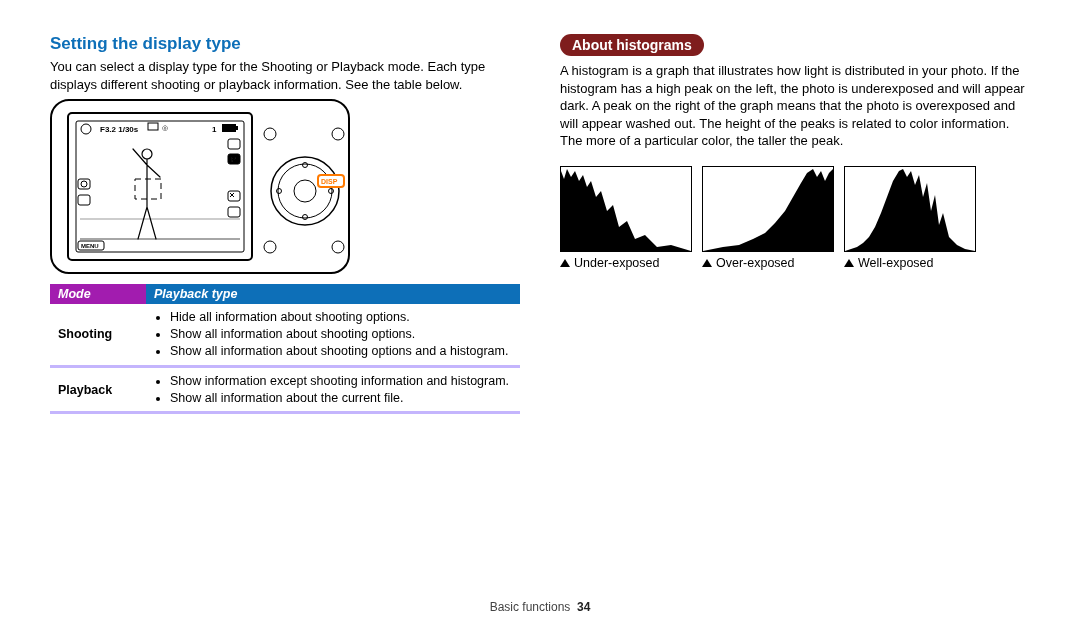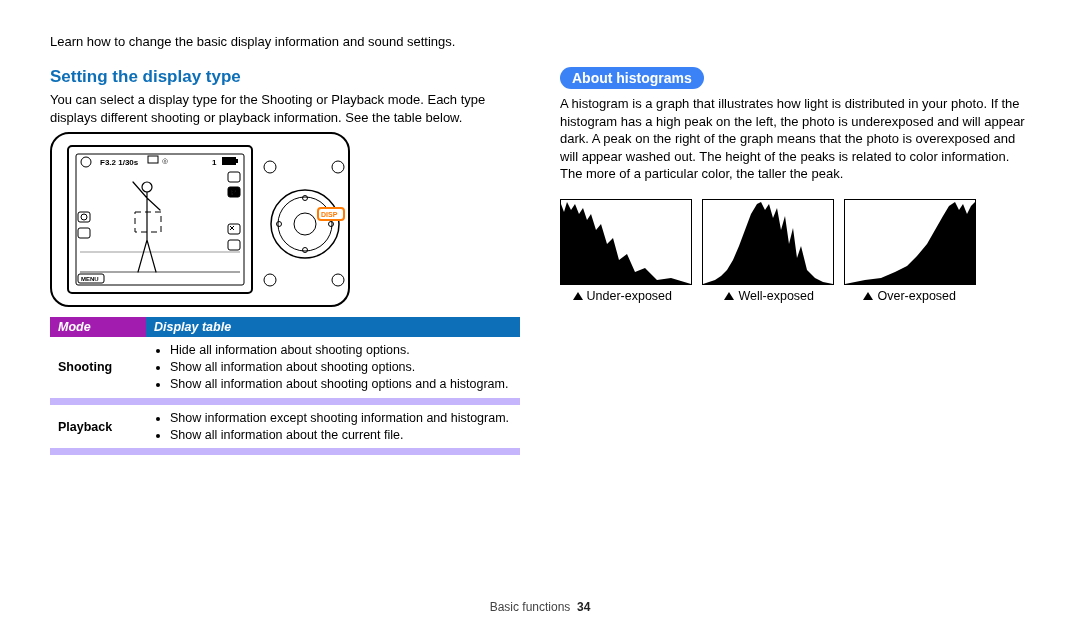--- a/index.html
+++ b/index.html
@@ -75,51 +75,50 @@
     text-align: left;
     padding: 3px 8px;
   }
   table.display-table th:first-child {
     background: #a21caf;
     width: 80px;
   }
   table.display-table td {
     padding: 3px 8px 3px 8px;
     vertical-align: middle;
-    border-bottom: 7px solid #c4b5fd;
+    border-bottom: 3px solid #c4b5fd;
   }
   table.display-table td.mode {
     font-weight: 700;
   }
   .bullets {
     margin: 2px 0;
     padding-left: 16px;
   }
   .bullets li {
     margin: 0;
     line-height: 1.35;
   }
   .pill {
     display: inline-block;
-    background: #3b82f6;
+    background: #7f1d1d;
     color: #fff;
     font-weight: 700;
     font-size: 14px;
     padding: 3px 12px;
     border-radius: 11px;
     margin: 0 0 6px 0;
   }
   .histograms {
     display: flex;
     gap: 30px;
     margin-top: 16px;
   }
   .hist-item {
     width: 112px;
-    text-align: right;
   }
   .hist-graph {
     width: 130px;
     height: 84px;
     border: 1px solid #000;
     position: relative;
     overflow: hidden;
   }
   .hist-caption {
     font-size: 12.5px;
@@ -142,21 +141,20 @@
     font-size: 12px;
     color: #444;
   }
   .footer .pnum { font-weight: 700; color: #222; }
 </style>
 </head>
 <body>
 
 <div class="page">
 
-  <p class="intro">Learn how to change the basic display information and sound settings.</p>
 
   <div class="cols">
 
     <div class="col">
       <h2 class="subtitle">Setting the display type</h2>
       <p class="para">You can select a display type for the Shooting or Playback mode. Each type displays different shooting or playback information. See the table below.</p>
 
       <div class="camera-box">
         <svg viewBox="0 0 300 175" width="300" height="175">
 
@@ -221,21 +219,21 @@
           <circle cx="220" cy="148" r="6" fill="#fff" stroke="#000" stroke-width="1"></circle>
           <circle cx="288" cy="148" r="6" fill="#fff" stroke="#000" stroke-width="1"></circle>
         </svg>
       </div>
 
 
       <table class="display-table">
         <thead>
           <tr>
             <th>Mode</th>
-            <th>Display table</th>
+            <th>Playback type</th>
           </tr>
         </thead>
         <tbody>
           <tr>
             <td class="mode">Shooting</td>
             <td>
               <ul class="bullets">
                 <li>Hide all information about shooting options.</li>
                 <li>Show all information about shooting options.</li>
                 <li>Show all information about shooting options and a histogram.</li>
@@ -268,36 +266,36 @@
             </svg>
           </div>
           <div class="hist-caption">
             <span class="tri"></span><span>Under-exposed</span>
           </div>
         </div>
 
         <div class="hist-item">
           <div class="hist-graph">
             <svg viewBox="0 0 130 84" width="130" height="84" preserveAspectRatio="none">
-              <polygon fill="#000" points="0,84 6,82 12,80 18,76 24,70 30,60 36,46 42,30 48,14 54,4 58,2 62,10 66,4 70,18 74,8 78,30 82,16 86,44 90,28 94,58 98,46 104,70 112,78 120,82 130,84"></polygon>
+              <polygon fill="#000" points="0,84 20,80 36,78 50,72 62,66 72,56 82,44 90,30 98,16 104,6 110,2 114,10 118,4 122,14 126,6 130,2 130,84"></polygon>
             </svg>
           </div>
           <div class="hist-caption">
-            <span class="tri"></span><span>Well-exposed</span>
+            <span class="tri"></span><span>Over-exposed</span>
           </div>
         </div>
 
         <div class="hist-item">
           <div class="hist-graph">
             <svg viewBox="0 0 130 84" width="130" height="84" preserveAspectRatio="none">
-              <polygon fill="#000" points="0,84 20,80 36,78 50,72 62,66 72,56 82,44 90,30 98,16 104,6 110,2 114,10 118,4 122,14 126,6 130,2 130,84"></polygon>
+              <polygon fill="#000" points="0,84 6,82 12,80 18,76 24,70 30,60 36,46 42,30 48,14 54,4 58,2 62,10 66,4 70,18 74,8 78,30 82,16 86,44 90,28 94,58 98,46 104,70 112,78 120,82 130,84"></polygon>
             </svg>
           </div>
           <div class="hist-caption">
-            <span class="tri"></span><span>Over-exposed</span>
+            <span class="tri"></span><span>Well-exposed</span>
           </div>
         </div>
 
       </div>
     </div>
   </div>
 
   <div class="footer">
     <span>Basic functions</span>&nbsp;&nbsp;<span class="pnum">34</span>
   </div>

